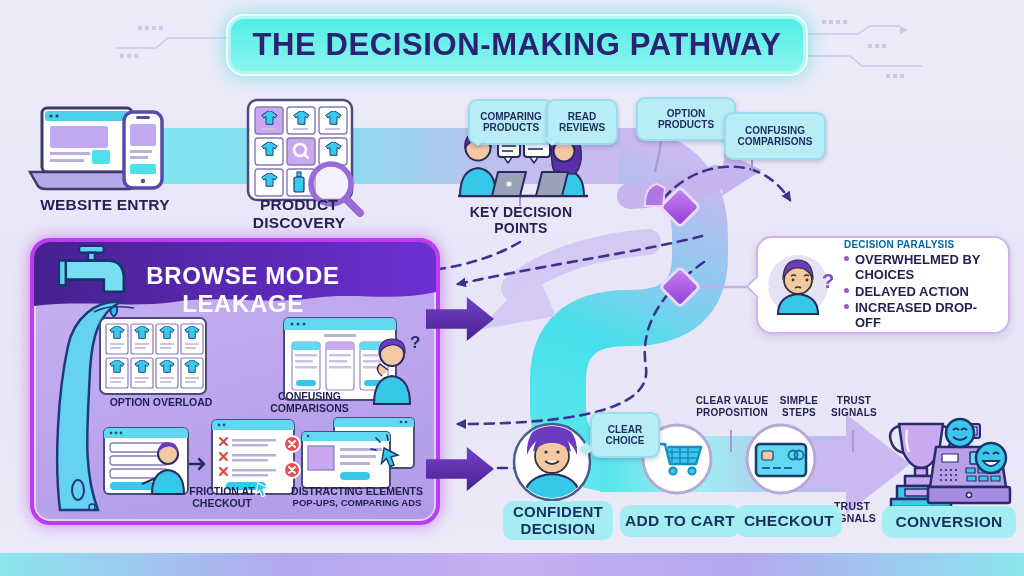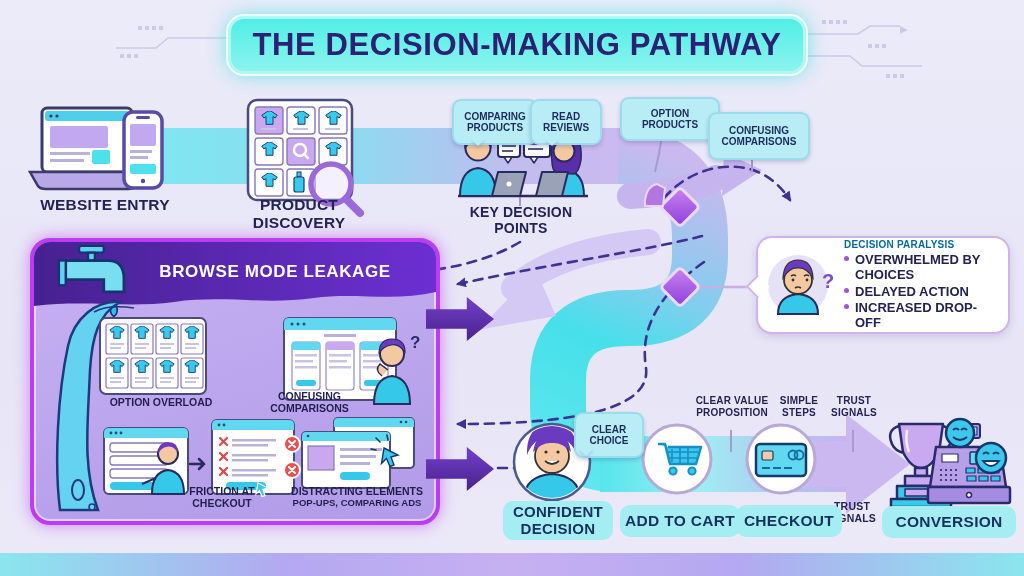--- a/index.html
+++ b/index.html
@@ -16,20 +16,21 @@
     border:3px solid #b2f8f2;border-radius:16px;
     box-shadow:0 0 0 2px rgba(255,255,255,.8),0 0 20px rgba(70,225,225,.85);
     display:flex;align-items:center;justify-content:center;
     font-size:31px;font-weight:900;color:#2b2273;letter-spacing:.6px;
   }
   .callout{
     position:absolute;background:#b9edf6;border:2px solid #9bdcec;border-radius:9px;
     color:#1c2b5e;font-weight:800;font-size:10px;text-align:center;line-height:1.12;
     display:flex;align-items:center;justify-content:center;padding:3px 4px;
     box-shadow:0 2px 4px rgba(40,40,110,.22);
+    margin-left:16px;
   }
   .tail{position:absolute;width:10px;height:10px;background:#b9edf6;transform:rotate(45deg);box-shadow:2px 2px 3px rgba(40,40,110,.12);}
   .pill{
     position:absolute;background:#a4edf3;border-radius:10px;color:#17305e;
     font-weight:800;text-align:center;display:flex;align-items:center;justify-content:center;
     line-height:1.1;letter-spacing:.3px;padding:3px 6px;
   }
   .exit-arrow{
     position:absolute;width:68px;height:44px;
     clip-path:polygon(0 28%,60% 28%,60% 0,100% 50%,60% 100%,60% 72%,0 72%);
@@ -47,21 +48,21 @@
   .paralysis h3{margin:0 0 3px 0;font-size:10px;color:#0369a1;letter-spacing:.2px;}
   .bullet{display:flex;gap:6px;font-size:13px;font-weight:800;color:#232254;line-height:1.15;margin-top:2px;}
   .bullet .dot{width:5px;height:5px;border-radius:50%;background:#9b59d0;margin-top:3px;flex:0 0 auto;}
   .leak-box{
     position:absolute;left:30px;top:238px;width:410px;height:287px;box-sizing:border-box;
     border:4px solid #bb3cf2;border-radius:20px;overflow:hidden;
     background:linear-gradient(165deg,#c8b2f2,#b19ae8);
     box-shadow:0 0 16px rgba(187,60,242,.6),0 0 0 2px rgba(255,255,255,.55) inset;
   }
   .leak-title{position:absolute;left:84px;top:20px;width:250px;text-align:center;color:#ffffff;
-    font-size:17px;font-weight:800;letter-spacing:.6px;margin-left:32px;}
+    font-size:24px;font-weight:800;letter-spacing:.6px;}
   .leak-lbl{position:absolute;font-weight:800;color:#1f1f4e;text-align:center;line-height:1.15;}
   .bottom-bar{position:absolute;left:0;top:553px;width:1024px;height:23px;
     background:linear-gradient(90deg,#8ae6ee,#b4a8f0 28%,#c6b0f2 50%,#b4a8f0 72%,#8ae6ee);}
 </style>
 </head>
 <body>
 
 <div id="canvas">
 
   <svg id="art" width="1024" height="576" viewBox="0 0 1024 576">

